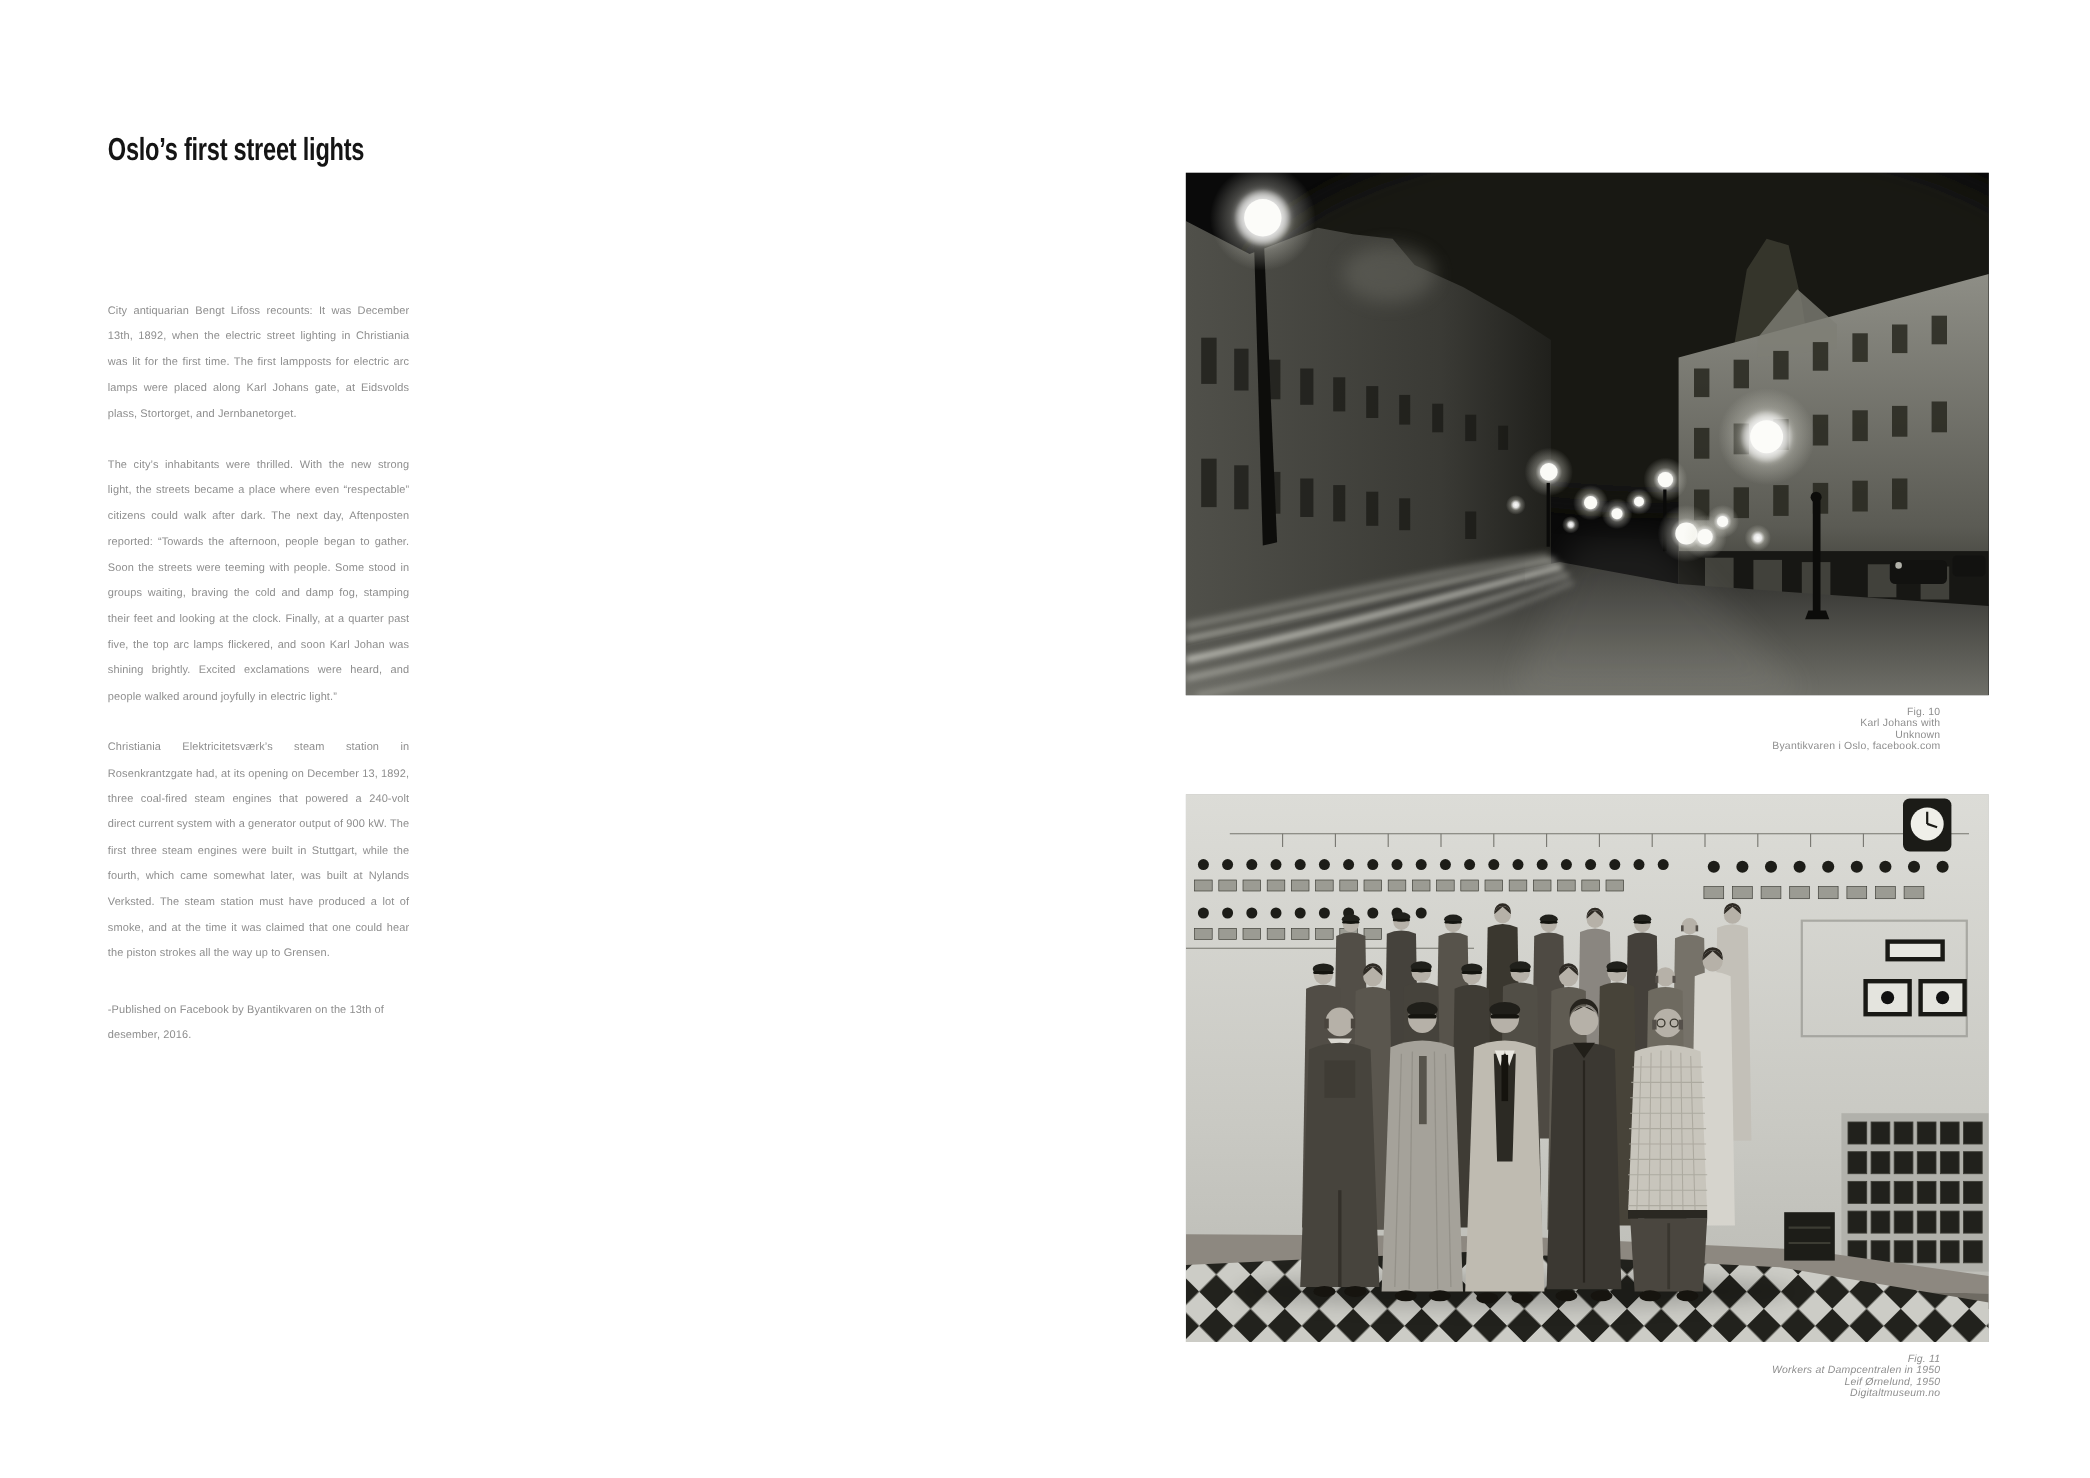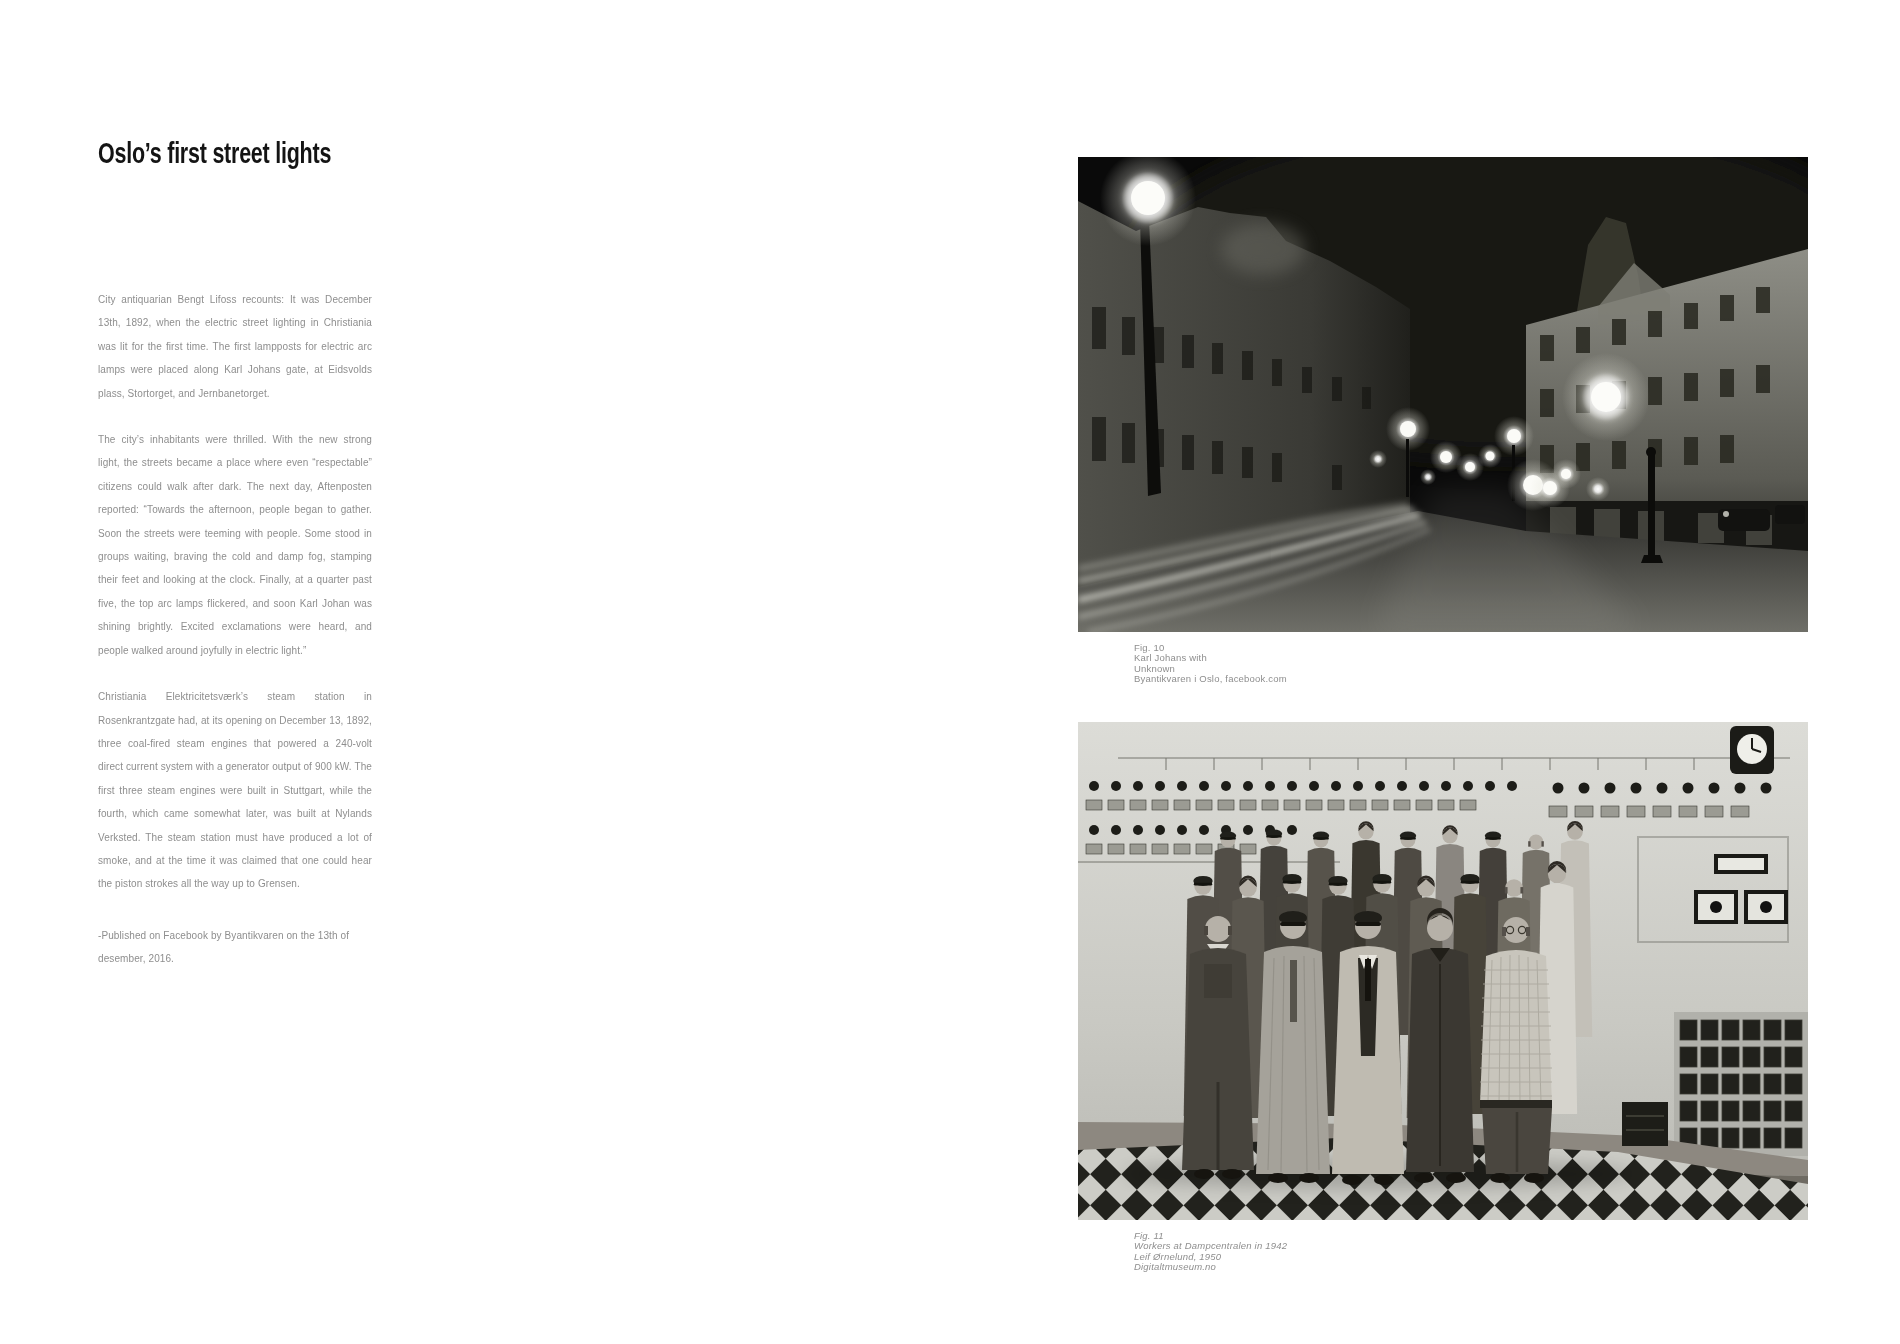--- a/index.html
+++ b/index.html
@@ -3,43 +3,43 @@
 <meta charset="utf-8">
 <style>
   html,body{margin:0;padding:0;}
   body{
     width:1900px;height:1344px;position:relative;overflow:hidden;
     background:#ffffff;
     font-family:"Liberation Sans",sans-serif;
   }
   
   .article{
-    position:absolute;left:98px;top:137px;width:274px;
+    position:absolute;left:98px;top:120px;width:274px;
   }
   .article h1{
     margin:0;
     font-size:29px;font-weight:700;color:#141414;
     letter-spacing:-0.3px;white-space:nowrap;
     transform:scaleX(.74);transform-origin:left top;
   }
   .paras{margin-top:118px;}
   .paras p{
     margin:0 0 23px 0;
     font-size:10px;line-height:23.4px;letter-spacing:.1px;
     color:#8e8e8e;text-align:justify;
   }
   .paras p.published{margin-top:28px;margin-bottom:0;text-align:left;}
   
   .figure{position:absolute;overflow:hidden;background:#111;}
   #figure-1{left:1078px;top:157px;width:730px;height:475px;}
   #figure-2{left:1078px;top:722px;width:730px;height:498px;background:#c9c9c5;}
   .figure svg{display:block;width:100%;height:100%;}
   .caption{
-    position:absolute;left:1134px;width:730px;
-    text-align:left;color:#8e8e8e;
+    position:absolute;left:1034px;width:730px;
+    text-align:right;color:#8e8e8e;
     font-size:9.5px;line-height:10.3px;letter-spacing:.2px;
   }
   #caption-1{top:643px;}
   #caption-2{top:1231px;font-style:italic;}
   .caption div{white-space:nowrap;}
 </style>
 </head>
 <body>
 
 <div class="article">
@@ -508,16 +508,16 @@
       <line x1="439" y1="390" x2="439" y2="450" stroke="#39362f" stroke-width="2.5"></line>
       <ellipse cx="422" cy="456" rx="10" ry="5" fill="#16140f"></ellipse>
           <ellipse cx="456" cy="456" rx="10" ry="5" fill="#16140f"></ellipse>
     </g>
   </g>
 </svg>
 </div>
 
 <div class="caption" id="caption-2">
   <div>Fig. 11</div>
-  <div>Workers at Dampcentralen in 1942</div>
+  <div>Workers at Dampcentralen in 1950</div>
   <div>Leif Ørnelund, 1950</div>
   <div>Digitaltmuseum.no</div>
 </div>
 
 </body></html>

